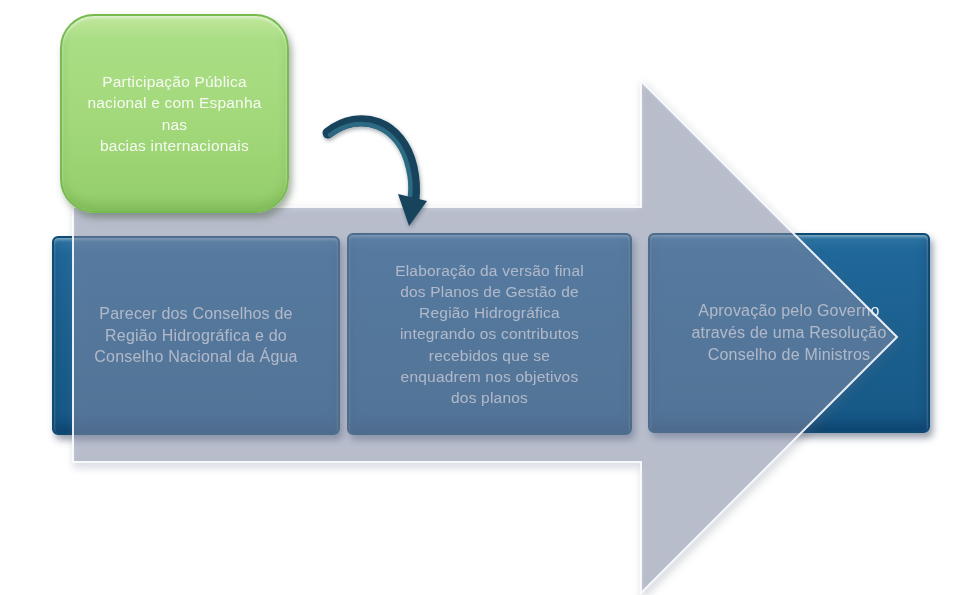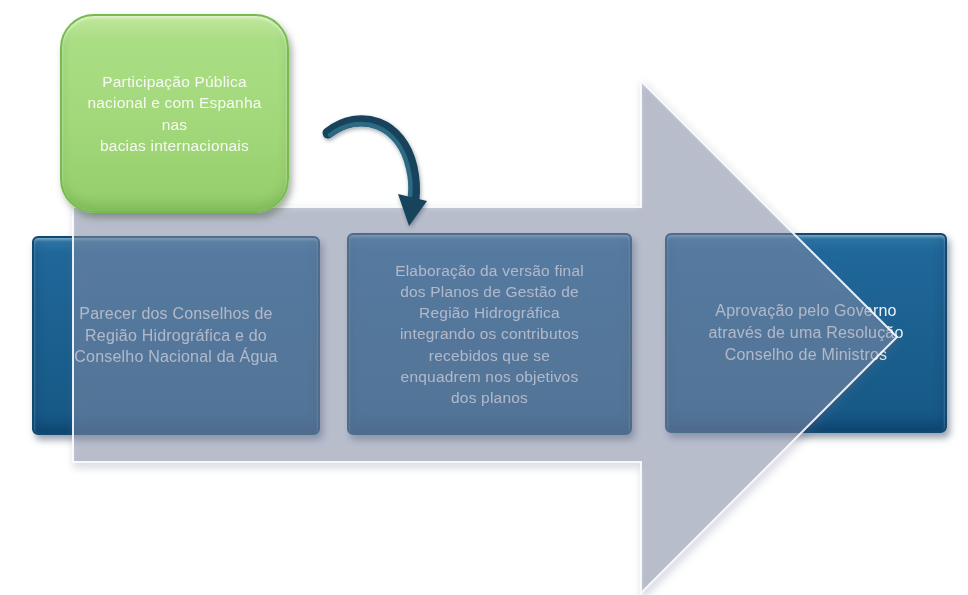--- a/index.html
+++ b/index.html
@@ -34,23 +34,23 @@
     background: linear-gradient(180deg, #2e77a4 0%, #20679a 8%, #1b608f 50%, #175a88 88%, #135382 100%);
     border: 2px solid #0e4a71;
     border-radius: 6px;
     box-shadow:
       inset 0 2px 3px rgba(255,255,255,0.38),
       inset 0 -7px 12px rgba(0,30,60,0.28),
       3px 5px 7px rgba(55,70,95,0.50);
     color: #eef3f8;
     z-index: 1;
   }
-  .box-parecer   { left: 32px;  top: 236px; width: 288px; height: 199px; padding: 0 16px; }
+  .box-parecer   { left: 52px;  top: 236px; width: 288px; height: 199px; padding: 0 16px; }
   .box-elaboracao{ left: 347px; top: 233px; width: 285px; height: 202px; padding: 0 14px; }
-  .box-aprovacao { left: 665px; top: 233px; width: 282px; height: 200px; padding: 0 16px; }
+  .box-aprovacao { left: 648px; top: 233px; width: 282px; height: 200px; padding: 0 16px; }
 
   
   .flow-arrow-svg {
     position: absolute;
     left: 0; top: 0;
     width: 968px; height: 595px;
     z-index: 2;
     pointer-events: none;
     filter: drop-shadow(2px 4px 4px rgba(95,105,130,0.45));
   }

